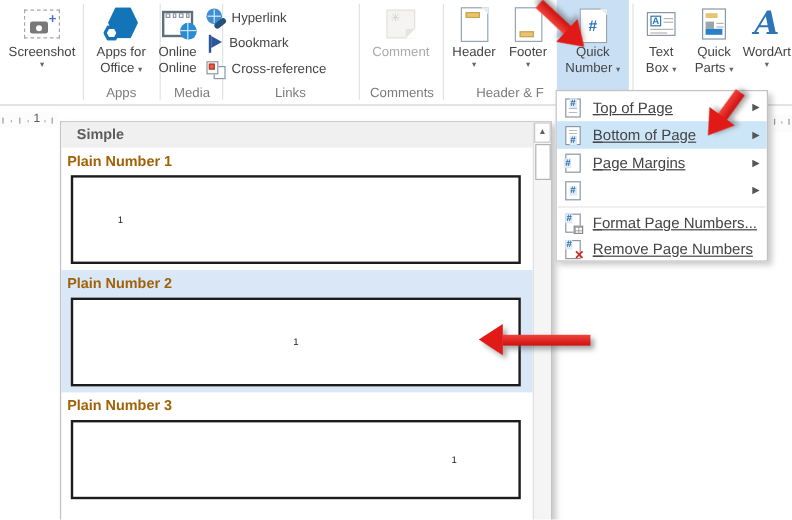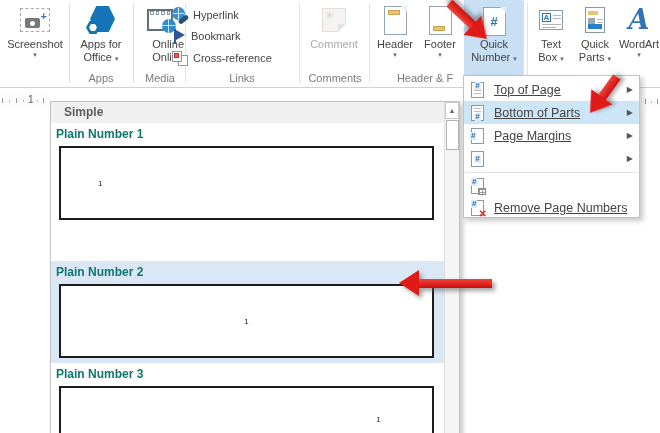--- a/index.html
+++ b/index.html
@@ -81,22 +81,22 @@
   .ruler .dot { position:absolute; top:7px; width:1px; height:2px; background:#b5b5b5; }
   .ruler .num { position:absolute; top:1px; font-size:10px; color:#5a5a5a; }
 
   
   .gallery { position:absolute; left:50px; top:101px; width:410px; height:419px; background:#fff;
              border:1px solid #c3c3c3; border-bottom:none; box-shadow:3px 3px 5px rgba(0,0,0,.22); }
   .ghdr { height:21px; line-height:21px; background:#f0f0f0; font-size:12px; font-weight:bold;
           color:#5d5d5d; padding-left:13px; }
   .gbody { position:absolute; left:0; top:21px; right:15px; bottom:0; overflow:hidden; }
   .gitem { padding:1px 0 5px; }
-  .gitem.selected { background:#d9e7f7;margin-top:36px; }
-  .gtitle { height:21px; line-height:21px; padding-left:5px; font-size:12px; font-weight:bold; color:#0f766e; }
+  .gitem.selected { background:#d9e7f7; }
+  .gtitle { height:21px; line-height:21px; padding-left:5px; font-size:12px; font-weight:bold; color:#a16207; }
   .gbox { margin:1px 10px 0 8px; height:74px; border:2px solid #1c1c1c; background:#fff; position:relative; }
   .gbox.short { height:66px; }
   .pgnum { position:absolute; top:50%; transform:translateY(-50%); font-size:8px; color:#222; }
   .n-left { left:10%; } .n-center { left:50%; transform:translate(-50%,-50%); } .n-right { left:85%; }
   .scroll { position:absolute; right:0; top:0; bottom:0; width:15px; background:#f5f5f5; border-left:1px solid #e0e0e0; }
   .sb-up { height:17px; background:#fdfdfd; border:1px solid #c9c9c9; font-size:7px; color:#606060;
            text-align:center; line-height:15px; }
   .sb-thumb { position:absolute; left:1px; top:18px; width:13px; height:30px; background:#fff; border:1px solid #b3b3b3; }
 
   
@@ -156,21 +156,21 @@
           <div class="hex-sm">
             <i></i>
           </div>
         </div>
     </div>
     <div>Apps for</div>
     <div><span>Office</span> <span class="caret">▾</span></div>
   </div>
   <div class="vsep" style="left:133px;"></div>
 
-  <div class="bigbtn" style="left:136px;width:48px;text-align:right;">
+  <div class="bigbtn" style="left:124px;width:48px;">
     <div class="ic">
       <div class="film">
           <div class="sp">
             <i></i>
             <i></i>
             <i></i>
             <i></i>
           </div>
         <div class="globe">
             <i></i>
@@ -351,21 +351,21 @@
       </span>
     <span class="lbl"><u>T</u><span>op of Page</span></span>
     <span class="marrow">▶</span>
   </div>
 
   <div class="mitem hl">
     <span class="mico">
         <span class="mhash h-bot">#</span>
         <span class="mlines ml-top"></span>
       </span>
-    <span class="lbl"><u>B</u><span>ottom of Parts</span></span>
+    <span class="lbl"><u>B</u><span>ottom of Page</span></span>
     <span class="marrow">▶</span>
   </div>
 
   <div class="mitem">
     <span class="mico">
         <span class="mhash h-left">#</span>
       </span>
     <span class="lbl"><u>P</u><span>age Margins</span></span>
     <span class="marrow">▶</span>
   </div>
@@ -377,20 +377,21 @@
     <span class="marrow">▶</span>
   </div>
 
   <div class="msep"></div>
 
   <div class="mitem" style="height:22px;">
     <span class="mico">
         <span class="mhash h-tl">#</span>
         <span class="mgrid"></span>
       </span>
+    <span class="lbl"><u>F</u><span>ormat Page Numbers...</span></span>
   </div>
 
   <div class="mitem" style="height:22px;">
     <span class="mico">
         <span class="mhash h-tl">#</span>
         <span class="mx">✕</span>
       </span>
     <span class="lbl"><u>R</u><span>emove Page Numbers</span></span>
   </div>
 

